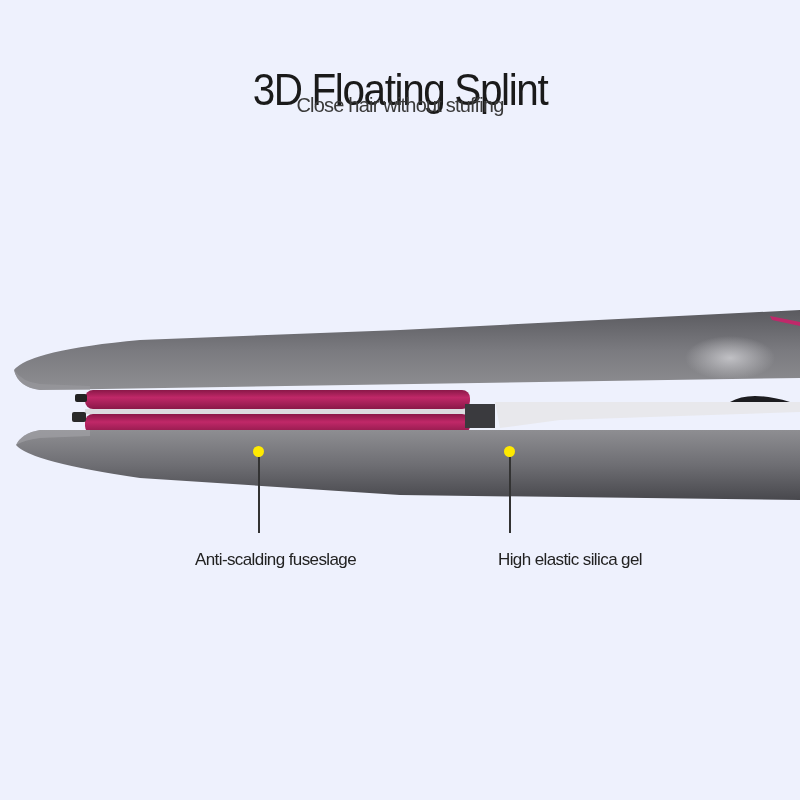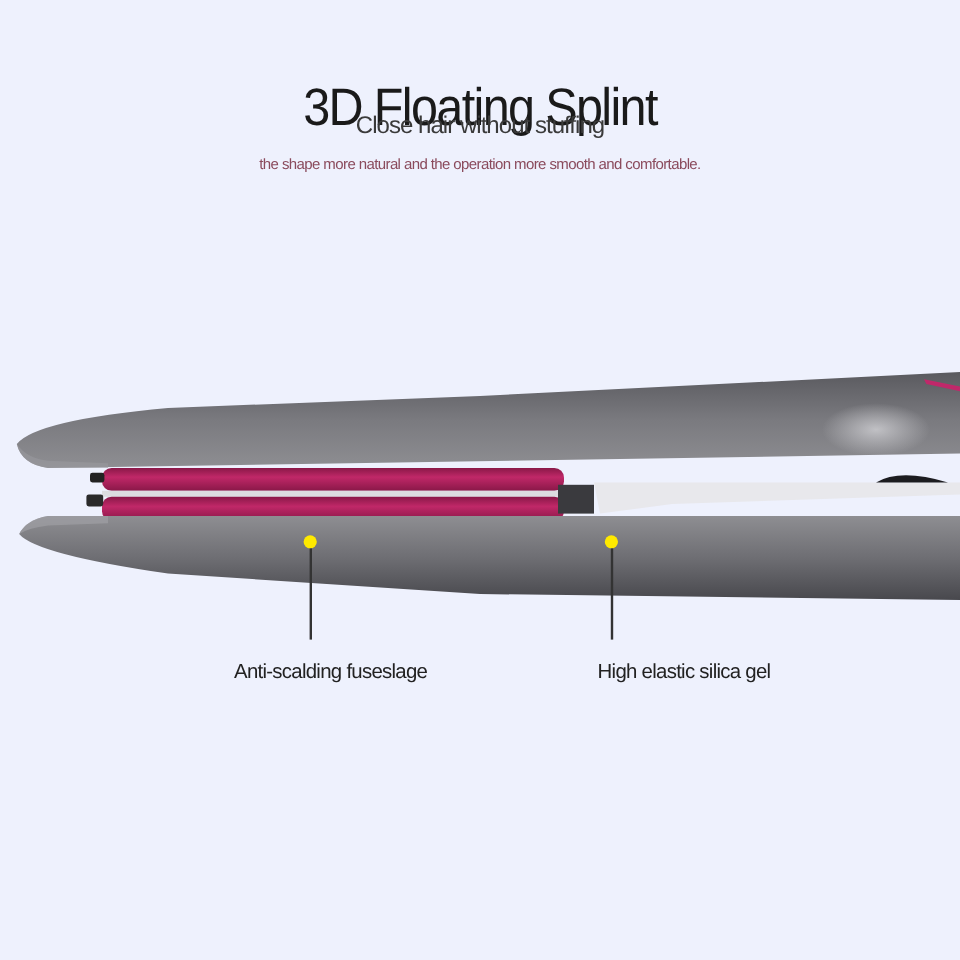--- a/index.html
+++ b/index.html
@@ -12,21 +12,20 @@
   .callout-dot{position:absolute;width:11px;height:11px;border-radius:50%;background:#ffea00;}
   .callout-line{position:absolute;width:2px;background:#333;}
   .callout-label{position:absolute;font-size:17px;color:#222;letter-spacing:-0.6px;white-space:nowrap;}
 </style>
 </head>
 <body>
 
 <h1 class="title">3D Floating Splint</h1>
 <div class="subtitle">Close hair without stuffing</div>
 <div class="desc">
-  <span>the shape more natural and the operation more smooth and comfortable.</span>
 </div>
 
 <svg class="device" width="800" height="260" viewBox="0 0 800 260">
   <defs>
     <linearGradient id="gTop" x1="0" y1="0" x2="0" y2="1">
       <stop offset="0" stop-color="#5a5a5f"></stop>
       <stop offset="0.5" stop-color="#7a7a7f"></stop>
       <stop offset="1" stop-color="#8e8e92"></stop>
     </linearGradient>
     <linearGradient id="gBot" x1="0" y1="0" x2="0" y2="1">

